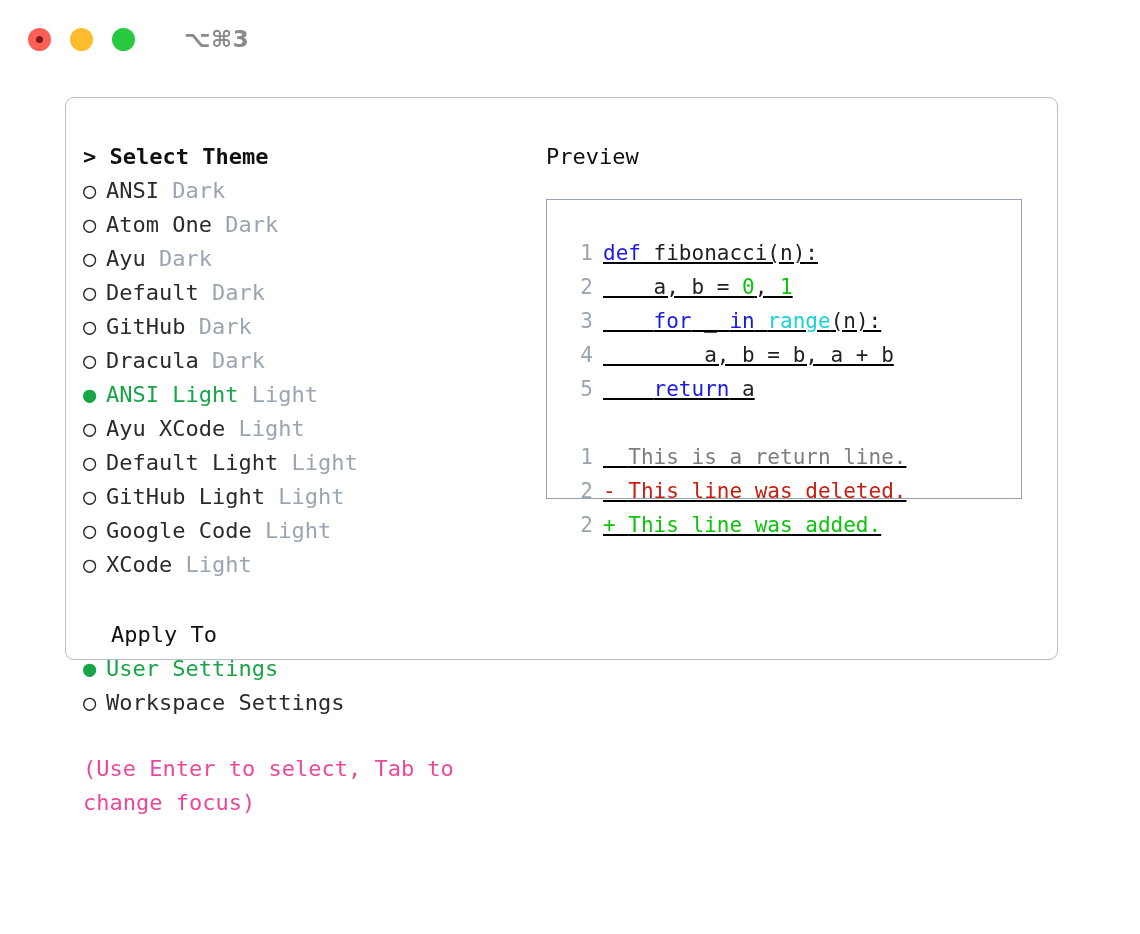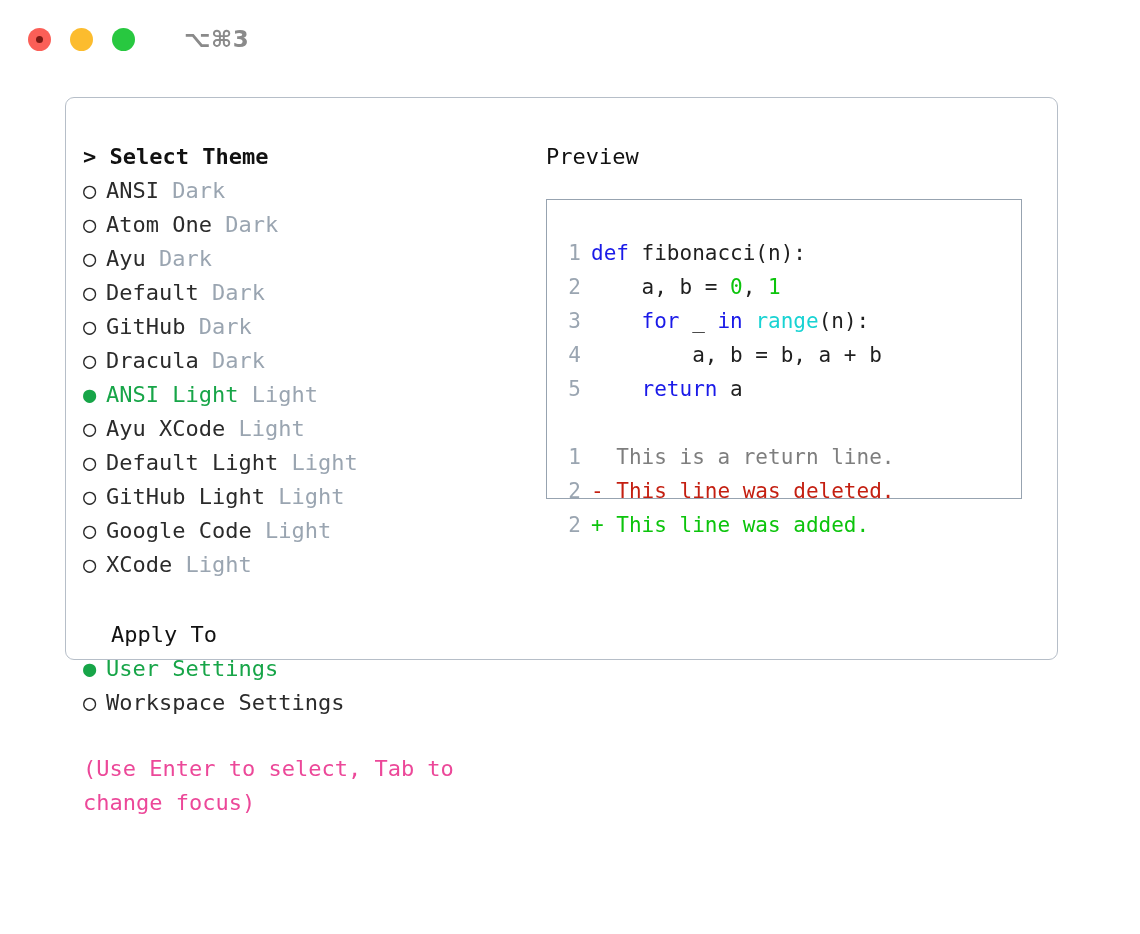--- a/index.html
+++ b/index.html
@@ -142,21 +142,22 @@
     color: #111111;
     line-height: 34px;
   }
   .preview-box {
     margin-top: 25px;
     width: 476px;
     height: 300px;
     border: 1.5px solid #97a3b0;
     box-sizing: border-box;
     background: #ffffff;
-    padding: 36px 0 0 8px;
+    padding: 36px 0 0 20px;
+    text-decoration: underline;
   }
   .code-line, .diff-line {
     font-size: 21px;
     line-height: 34px;
     white-space: pre;
     color: #1f1f1f;
   }
   .lineno {
     display: inline-block;
     width: 26px;

